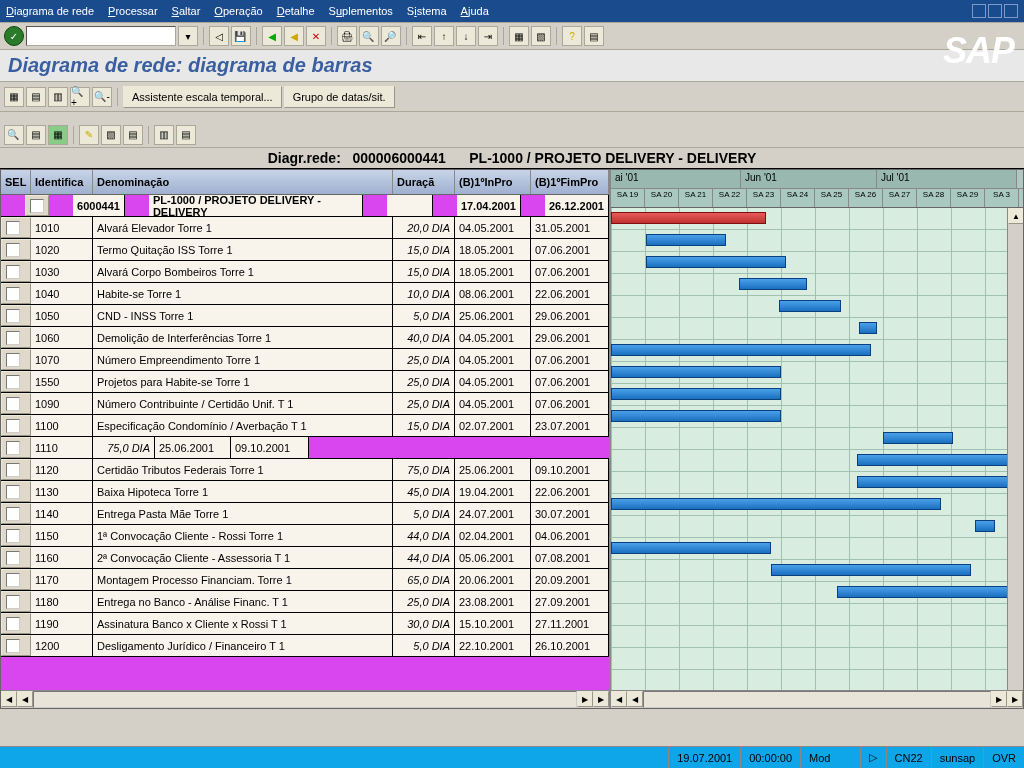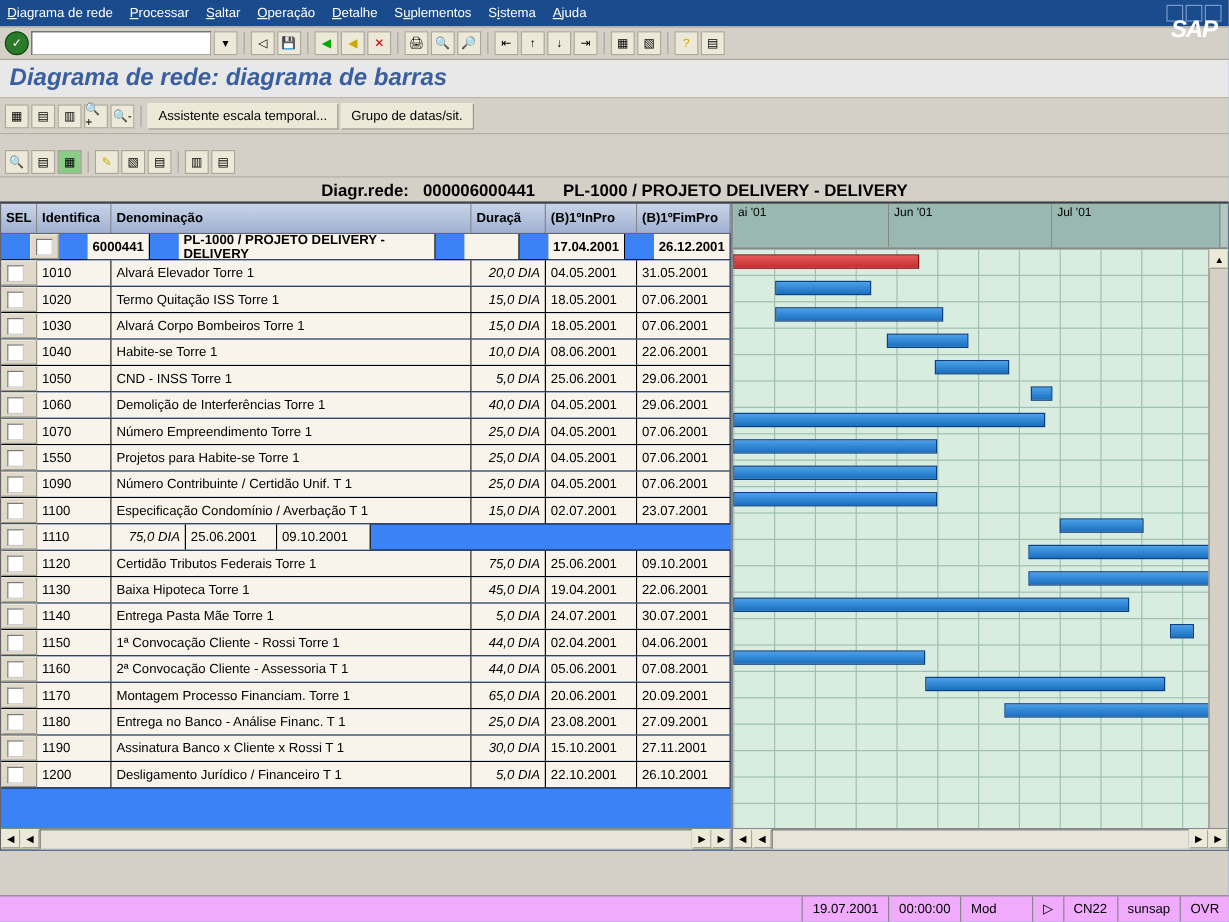--- a/index.html
+++ b/index.html
@@ -4,42 +4,42 @@
 <style>
 * { margin: 0; padding: 0; box-sizing: border-box; font-family: Arial, sans-serif; }
 body { background: #d4d0c8; width: 1024px; height: 768px; overflow: hidden; font-size: 11px; }
 
 
 .menubar { background: #1a4b8c; color: white; height: 22px; display: flex; align-items: center; padding: 0 6px; gap: 14px; }
 .menubar .mi { color: white; cursor: default; }
 .menubar .mi u { text-decoration: underline; }
 .menubar .right-icons { margin-left: auto; display: flex; gap: 2px; }
 .win-icon { width: 14px; height: 14px; border: 1px solid #7a9ac9; display: inline-block; }
-.sap-logo { position: absolute; right: 10px; top: 14px; font-size: 20px; font-weight: bold; color: white; font-style: italic; letter-spacing: -1px; z-index: 5; }
+.sap-logo { position: absolute; right: 10px; top: 30px; font-size: 36px; font-weight: bold; color: white; font-style: italic; letter-spacing: -1px; z-index: 5; }
 
 
 .toolbar { background: #d4d0c8; height: 28px; border-top: 1px solid #aca899; border-bottom: 1px solid #aca899; display: flex; align-items: center; padding: 2px 4px; gap: 2px; }
 .tb-btn { width: 20px; height: 20px; border: 1px solid #aca899; background: #ece9d8; display: flex; align-items: center; justify-content: center; font-size: 10px; cursor: pointer; }
 .tb-sep { width: 1px; height: 18px; background: #aca899; margin: 0 3px; }
 .ok-btn { width: 20px; height: 20px; border-radius: 50%; background: #2a7a2a; border: 1px solid #0a4a0a; display: flex; align-items: center; justify-content: center; color: white; font-size: 10px; }
 .cmdfield { width: 150px; height: 20px; background: white; border: 1px inset #aca899; }
 
 
 .page-title { background: #e8e8e8; padding: 4px 8px; font-size: 20px; font-weight: bold; font-style: italic; color: #3a5fa0; border-bottom: 1px solid #aca899; }
 
 
 .app-toolbar { background: #d4d0c8; height: 30px; border-bottom: 1px solid #aca899; display: flex; align-items: center; padding: 2px 4px; gap: 2px; }
 .app-btn { height: 22px; padding: 0 8px; border: 1px outset #ece9d8; background: #ece9d8; font-size: 11px; cursor: pointer; }
 
 
 .icon-toolbar { background: #d4d0c8; height: 26px; border-bottom: 1px solid #aca899; display: flex; align-items: center; padding: 2px 4px; gap: 2px; }
 .info-header { background: #d4d0c8; text-align: center; font-weight: bold; font-size: 14px; padding: 2px; border-bottom: 1px solid black; }
 
 
-.main-area { display: flex; height: 540px; background: #3b82f6; border: 1px solid #666; }
+.main-area { display: flex; height: 540px; background: #d946ef; border: 1px solid #666; }
 
 
 .grid-wrap { flex: 0 0 610px; overflow: hidden; display: flex; flex-direction: column; border-right: 2px solid #888; }
 .grid-header-row { display: flex; background: linear-gradient(#b0bed8, #8fa5c8); border-bottom: 1px solid #666; }
 .gh { border-right: 1px solid #888; padding: 6px 4px; font-weight: bold; font-size: 11px; color: #000; background: linear-gradient(#c8d4e8, #9fb0d0); }
 .gh-sel { width: 30px; }
 .gh-id { width: 62px; }
 .gh-den { width: 300px; }
 .gh-dur { width: 62px; }
 .gh-inp { width: 76px; }
@@ -71,21 +71,21 @@
 
 .gantt-body { flex: 1; position: relative; background: #d8ece0; }
 .gantt-row { height: 22px; border-bottom: 1px solid #a0c0b0; position: relative; }
 .gantt-bar { position: absolute; height: 12px; top: 4px; background: linear-gradient(#4aa0e8, #1a70c0); border: 1px solid #0a4080; }
 .gantt-bar.red { background: linear-gradient(#e85a5a, #c03030); border-color: #801010; }
 .gantt-grid-v { position: absolute; top: 0; bottom: 0; width: 1px; background: #a0c0b0; }
 
 .v-scroll { position: absolute; right: 0; top: 38px; bottom: 18px; width: 16px; background: #d4d0c8; border-left: 1px solid #888; }
 
 
-.statusbar { position: absolute; left: 0; right: 0; bottom: 0; height: 22px; background: #f0abfc; border-top: 1px solid #888; display: flex; align-items: center; font-size: 11px; }
+.statusbar { position: absolute; left: 0; right: 0; bottom: 0; height: 22px; background: #0ea5e9; border-top: 1px solid #888; display: flex; align-items: center; font-size: 11px; }
 .status-cell { border-left: 1px solid #888; padding: 2px 8px; height: 100%; display: flex; align-items: center; }
 .status-flex { flex: 1; }
 </style>
 </head>
 <body>
 
 <div class="menubar">
   <span class="mi"><u>D</u>iagrama de rede</span>
   <span class="mi"><u>P</u>rocessar</span>
   <span class="mi"><u>S</u>altar</span>
@@ -394,20 +394,34 @@
       <span class="sb-btn">▶</span>
     </div>
   </div>
 
   <div class="gantt-wrap">
     <div class="gantt-header">
       <div class="gantt-header-months" id="gantt-months">
           <div class="gantt-month" style="width: 130px;">ai '01</div>
           <div class="gantt-month" style="width: 136px;">Jun '01</div>
           <div class="gantt-month" style="width: 140px;">Jul '01</div>
+        </div>
+      <div class="gantt-header-weeks" id="gantt-weeks">
+          <div class="gantt-week">SA 19</div>
+          <div class="gantt-week">SA 20</div>
+          <div class="gantt-week">SA 21</div>
+          <div class="gantt-week">SA 22</div>
+          <div class="gantt-week">SA 23</div>
+          <div class="gantt-week">SA 24</div>
+          <div class="gantt-week">SA 25</div>
+          <div class="gantt-week">SA 26</div>
+          <div class="gantt-week">SA 27</div>
+          <div class="gantt-week">SA 28</div>
+          <div class="gantt-week">SA 29</div>
+          <div class="gantt-week">SA 3</div>
         </div>
     </div>
     <div class="gantt-body" id="gantt-body">
         <div class="gantt-grid-v" style="left: 0px;"></div>
         <div class="gantt-grid-v" style="left: 34px;"></div>
         <div class="gantt-grid-v" style="left: 68px;"></div>
         <div class="gantt-grid-v" style="left: 102px;"></div>
         <div class="gantt-grid-v" style="left: 136px;"></div>
         <div class="gantt-grid-v" style="left: 170px;"></div>
         <div class="gantt-grid-v" style="left: 204px;"></div>

